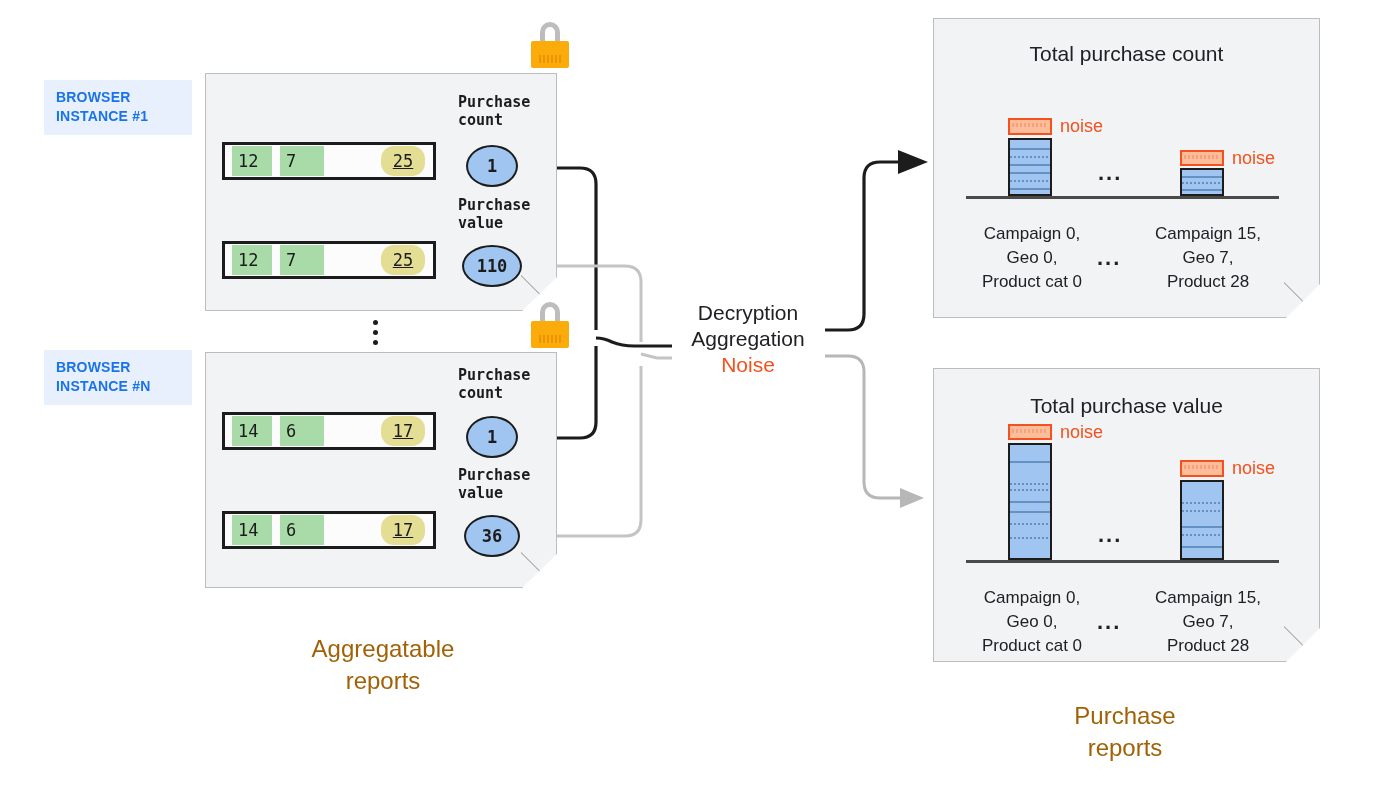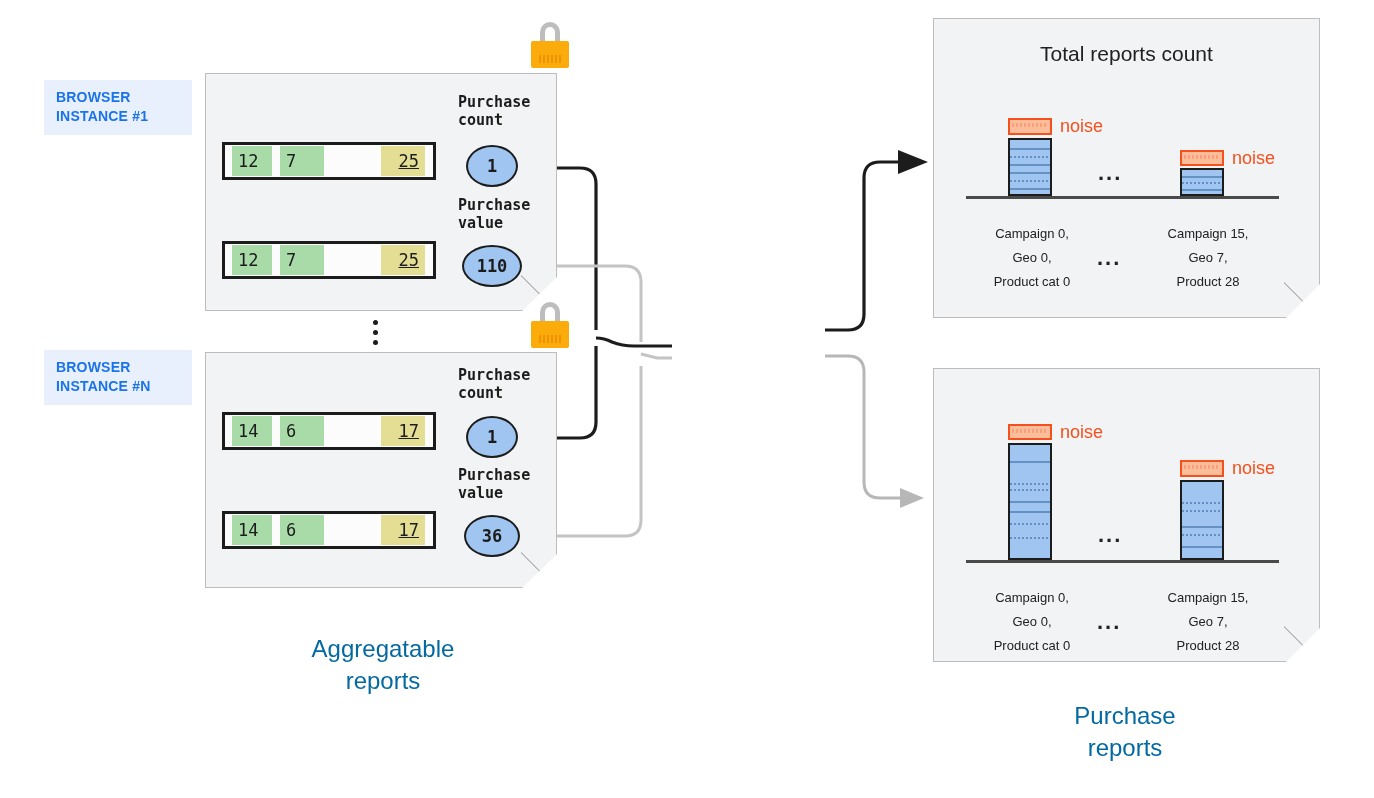--- a/index.html
+++ b/index.html
@@ -38,21 +38,21 @@
   .rowbox{
     position:absolute;background:#fcfcfc;border:3px solid #1c1c1c;
     box-sizing:border-box;display:flex;align-items:center;
   }
   .chip{
     height:30px;display:flex;align-items:center;justify-content:flex-start;
     font-family:"DejaVu Sans Mono", monospace;font-size:17px;color:#1c1c1c;
     padding:0 6px;box-sizing:border-box;
   }
   .chip.green{background:#a8dba8;}
-  .chip.yellow{background:#e4de95;justify-content:flex-end;}
+  .chip.yellow{background:#e4de95;justify-content:center;border-radius:13px;}
   .chip.yellow span{text-decoration:underline;}
 
   .metric-label{
     position:absolute;font-family:"DejaVu Sans Mono", monospace;
     font-weight:bold;font-size:15px;line-height:18px;color:#1c1c1c;
     white-space:pre-line;
   }
   .bubble{
     position:absolute;width:52px;height:42px;border-radius:50%;
     background:#9fc5f0;border:2.5px solid #1c1c1c;box-sizing:border-box;
@@ -111,34 +111,34 @@
     background:#fbbd9a;border:2.5px solid #f4511e;
   }
   .noisecap .hatch{
     position:absolute;left:2px;right:2px;top:3px;height:4px;
     background:repeating-linear-gradient(90deg,#f9a07a 0 2px,transparent 2px 4px);
   }
   .noise-label{
     position:absolute;color:#f4511e;font-size:18px;white-space:nowrap;
   }
   .cat-label{
-    position:absolute;text-align:center;font-size:13px;line-height:24px;
+    position:absolute;text-align:center;font-size:17px;line-height:24px;
     color:#202124;white-space:pre-line;
   }
   .ell{
     position:absolute;color:#202124;font-size:22px;font-weight:bold;letter-spacing:2px;
   }
   .vdots{
     position:absolute;display:flex;flex-direction:column;gap:5px;align-items:center;
   }
   .vdots i{display:block;width:5px;height:5px;border-radius:50%;background:#1c1c1c;}
 
   .caption{
     position:absolute;text-align:center;font-size:24px;line-height:32px;
-    color:#0369a1;white-space:pre-line;
+    color:#a16207;white-space:pre-line;
   }
 </style>
 </head>
 <body>
 
 <div class="stage">
 
   <svg class="wires" viewBox="0 0 1374 798">
 
     <path d="M 520 168 H 580 Q 596 168 596 184 V 330" fill="none" stroke="#1c1c1c" stroke-width="3.2"></path>
@@ -234,27 +234,32 @@
         <span>17</span>
       </div>
   </div>
   <div class="metric-label" style="left:458px;top:466px;">Purchase
 value</div>
   <div class="bubble" style="left:464px;top:515px;width:56px;">36</div>
 
   <div class="caption" style="left:238px;top:633px;width:290px;">Aggregatable
 reports</div>
 
+  <div class="process" style="left:668px;top:300px;width:160px;">
+    <div>Decryption</div>
+    <div>Aggregation</div>
+    <div class="noise">Noise</div>
+  </div>
 
   <div class="panel" style="left:933px;top:18px;width:387px;height:300px;">
     <div class="foldline"></div>
     <div class="fold"></div>
   </div>
 
-  <div class="panel-title" style="left:933px;top:42px;width:387px;">Total reports count</div>
+  <div class="panel-title" style="left:933px;top:42px;width:387px;">Total purchase count</div>
 
   <div class="axis" style="left:966px;top:196px;width:313px;"></div>
 
   <div class="noisecap" style="left:1008px;top:118px;width:44px;height:17px;">
       <div class="hatch"></div>
     </div>
   <div class="bar" style="left:1008px;top:138px;width:44px;height:58px;">
     <div class="seg" style="top:8px;"></div>
     <div class="seg dotted" style="top:16px;"></div>
     <div class="seg" style="top:24px;"></div>
@@ -282,20 +287,21 @@
   <div class="ell" style="left:1097px;top:245px;">...</div>
   <div class="cat-label" style="left:1128px;top:222px;width:160px;">Campaign 15,
 Geo 7,
 Product 28</div>
 
   <div class="panel" style="left:933px;top:368px;width:387px;height:294px;">
     <div class="foldline"></div>
     <div class="fold"></div>
   </div>
 
+  <div class="panel-title" style="left:933px;top:394px;width:387px;">Total purchase value</div>
 
   <div class="axis" style="left:966px;top:560px;width:313px;"></div>
 
   <div class="noisecap" style="left:1008px;top:424px;width:44px;height:16px;">
       <div class="hatch"></div>
     </div>
   <div class="bar" style="left:1008px;top:443px;width:44px;height:117px;">
     <div class="seg" style="top:16px;"></div>
     <div class="seg dotted" style="top:38px;"></div>
     <div class="seg dotted" style="top:44px;"></div>

